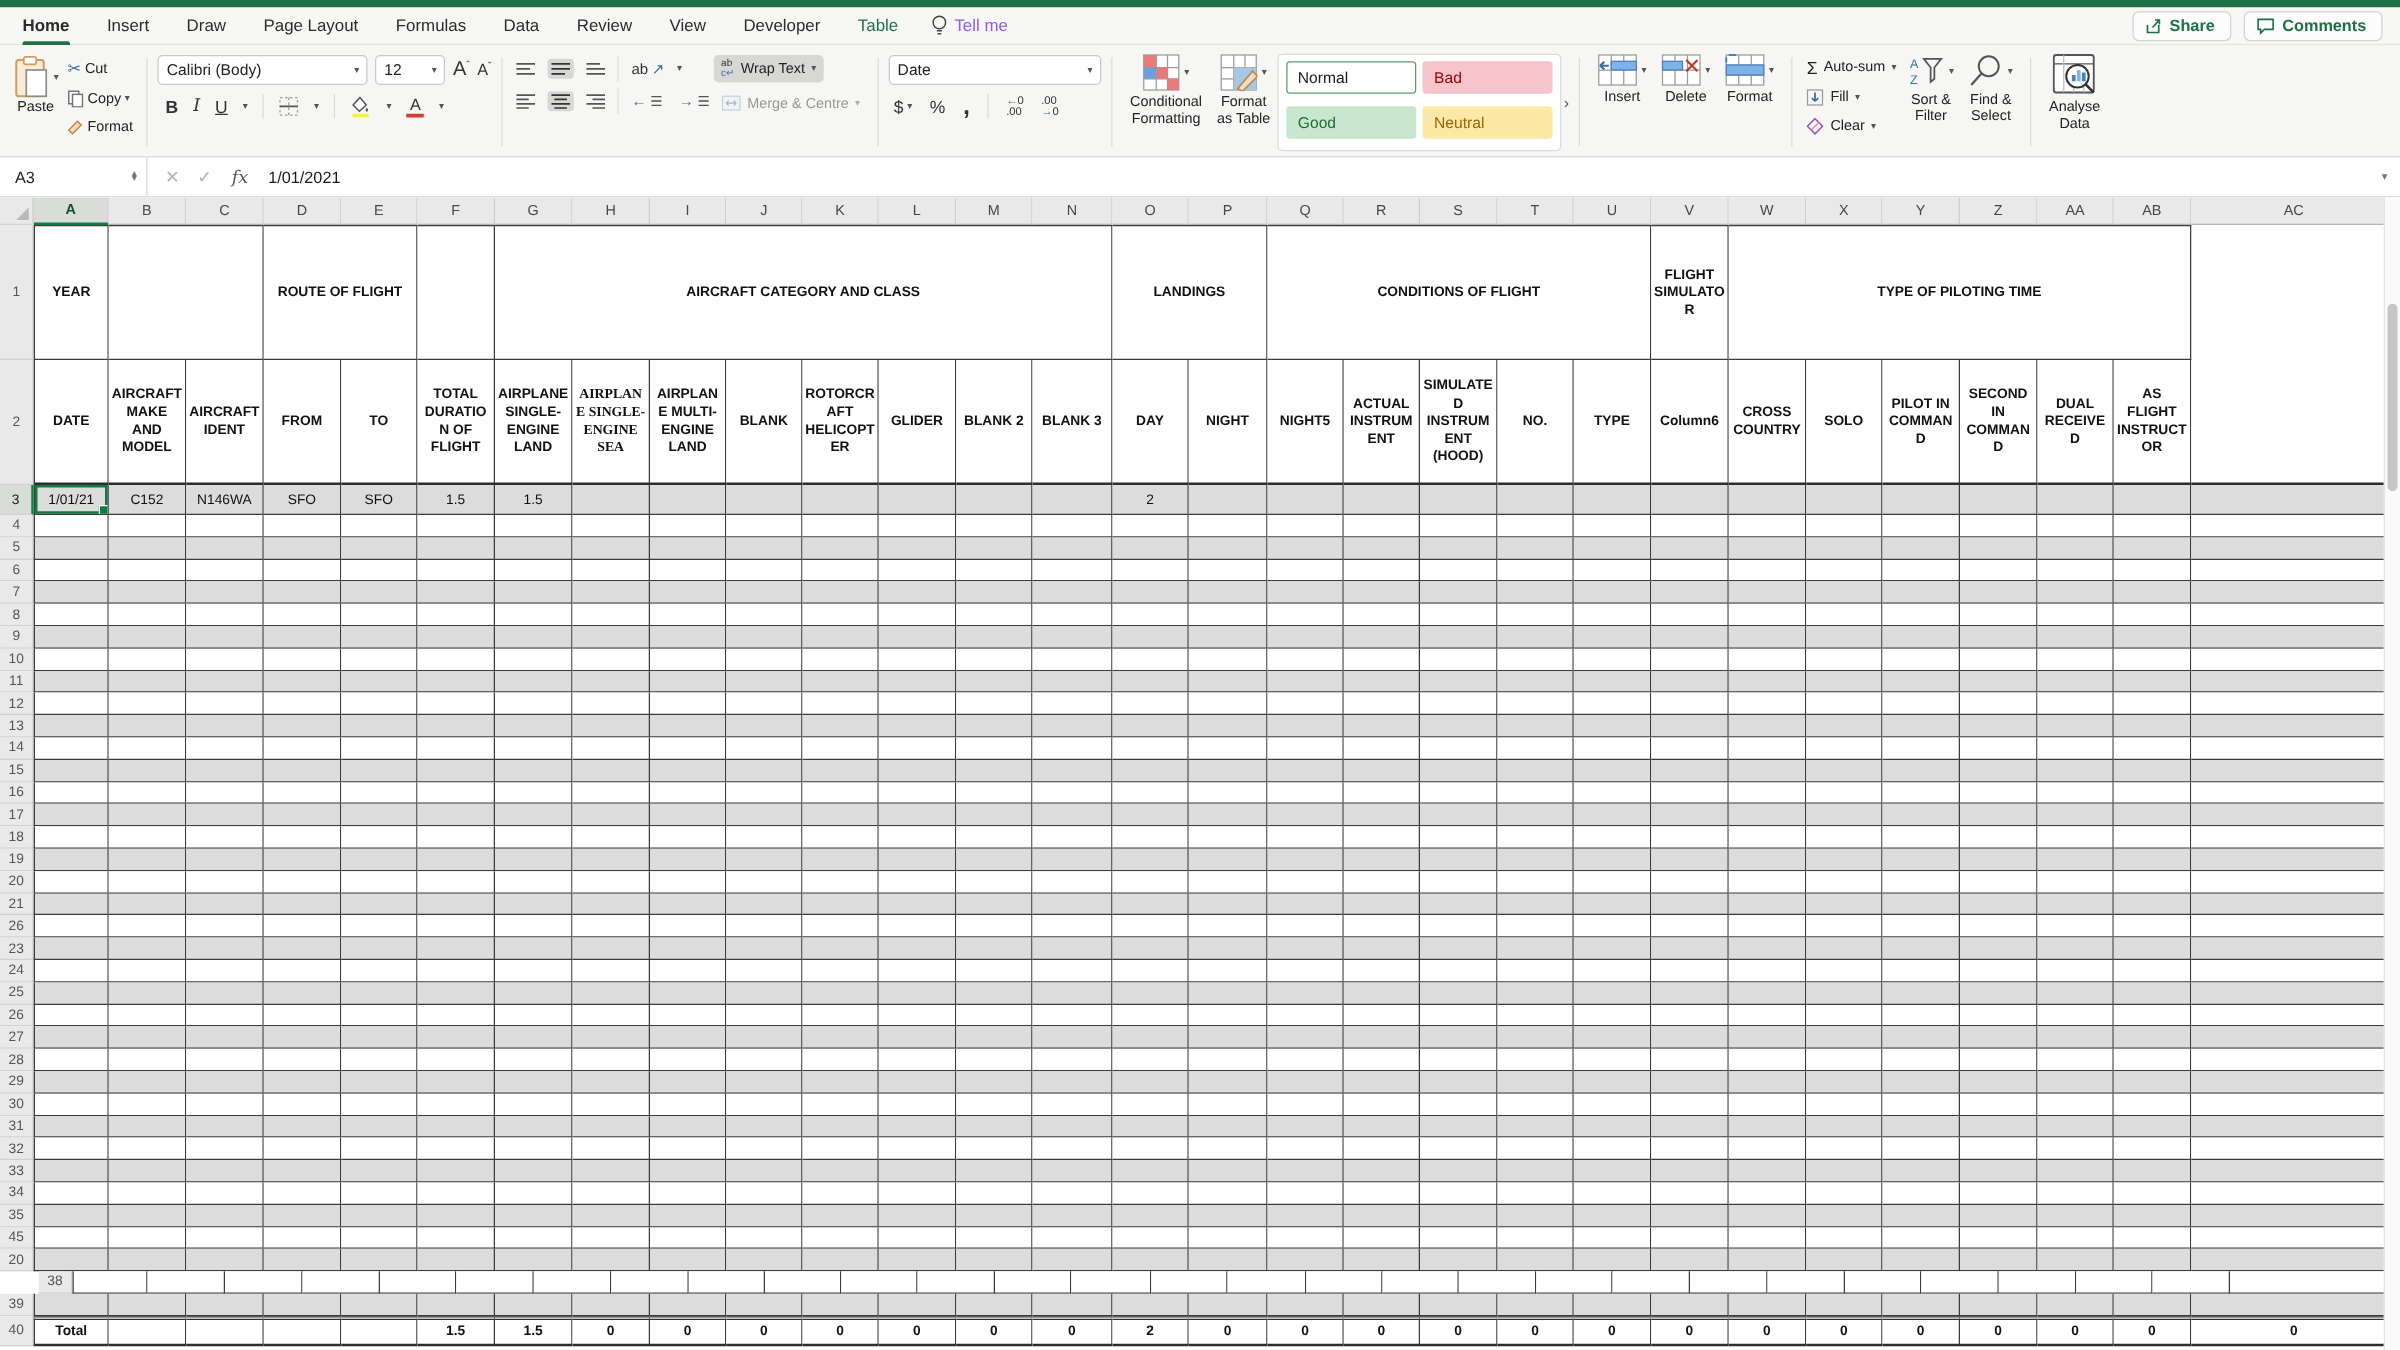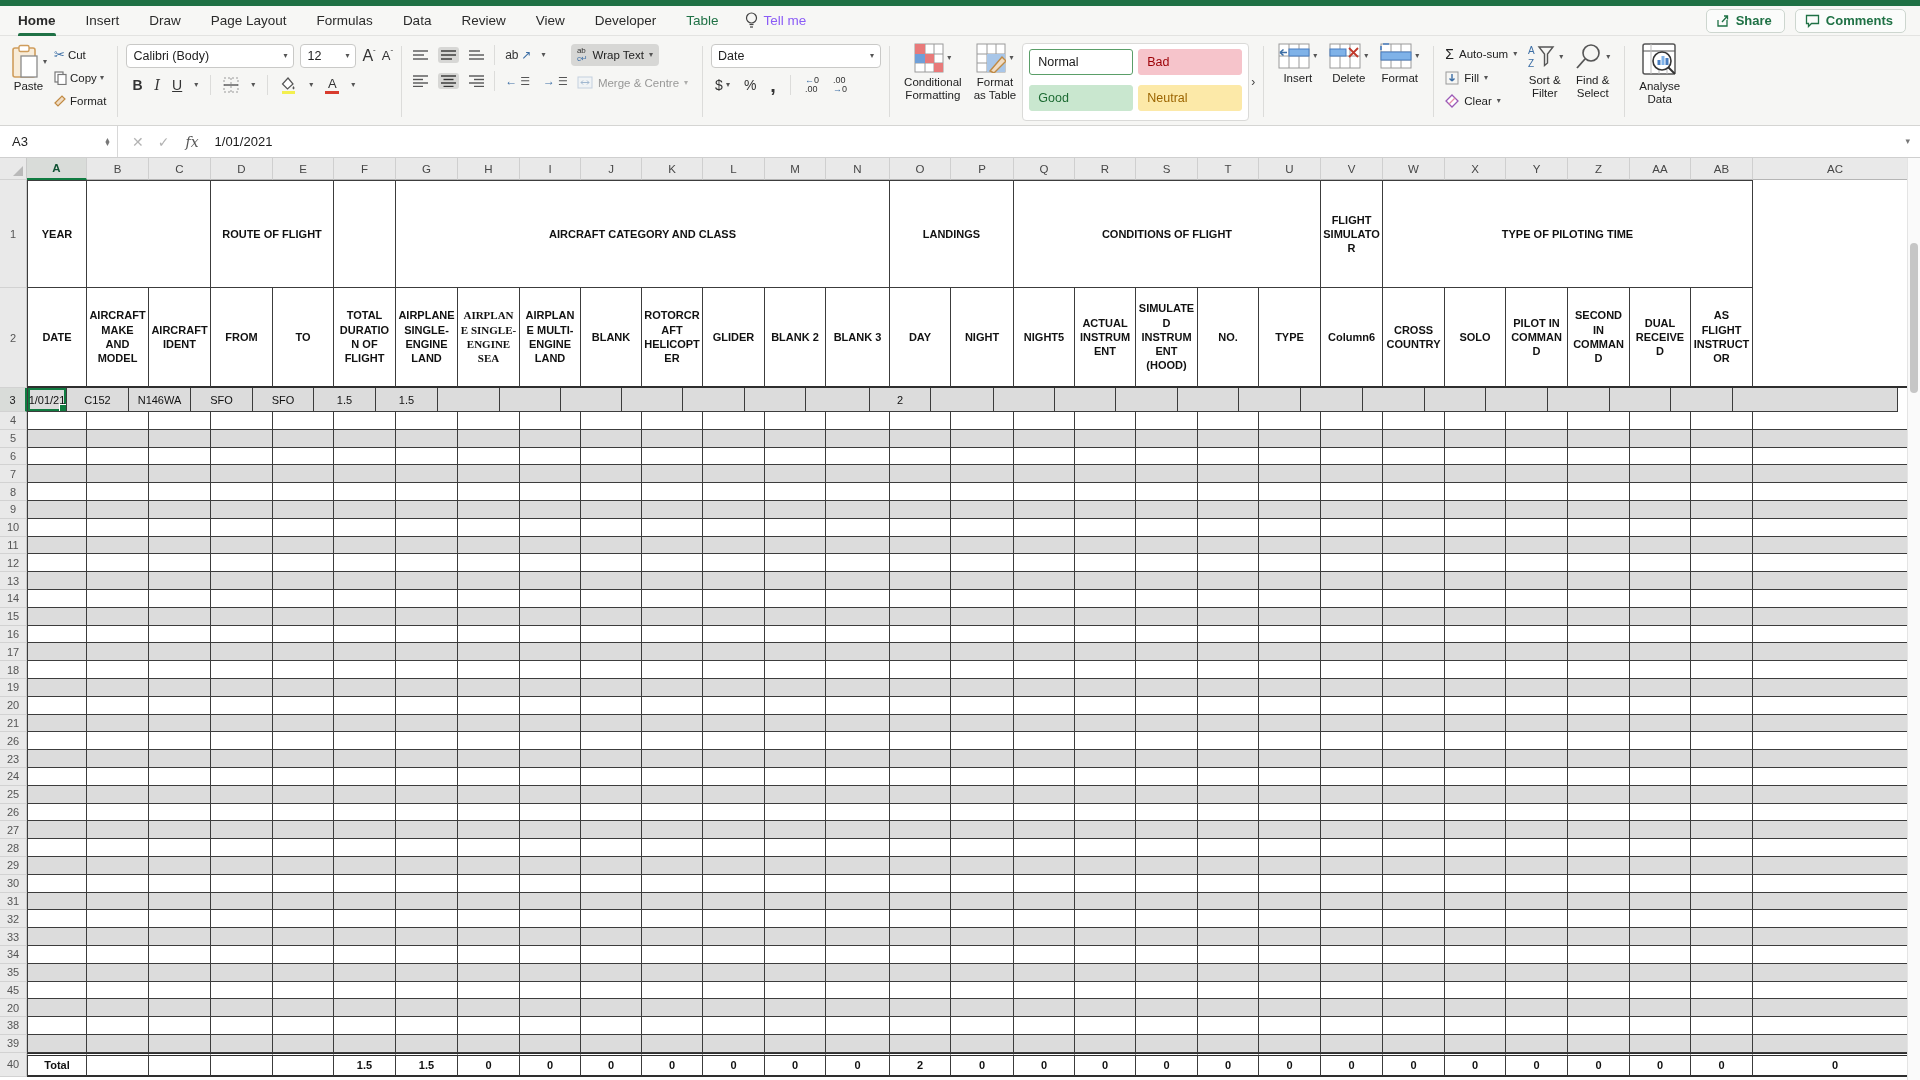--- a/index.html
+++ b/index.html
@@ -592,21 +592,21 @@
         <div class="tcell hdr" style="width: 62px;">CROSS COUNTRY</div>
         <div class="tcell hdr" style="width: 61px;">SOLO</div>
         <div class="tcell hdr" style="width: 62px;">PILOT IN COMMAND</div>
         <div class="tcell hdr" style="width: 62px;">SECOND IN COMMAND</div>
         <div class="tcell hdr" style="width: 61px;">DUAL RECEIVED</div>
         <div class="tcell hdr" style="width: 62px;">AS FLIGHT INSTRUCTOR</div>
         <div class="tcell hdr" style="width: 165px;"></div>
       </div>
       <div class="g-row" style="height: 24px;">
         <div class="gut selrow">3</div>
-        <div class="tcell band first selcell" style="width: 40px;">1/01/21</div>
+        <div class="tcell band first selcell" style="width: 60px;">1/01/21</div>
         <div class="tcell band" style="width: 62px;">C152</div>
         <div class="tcell band" style="width: 62px;">N146WA</div>
         <div class="tcell band" style="width: 62px;">SFO</div>
         <div class="tcell band" style="width: 61px;">SFO</div>
         <div class="tcell band" style="width: 62px;">1.5</div>
         <div class="tcell band" style="width: 62px;">1.5</div>
         <div class="tcell band" style="width: 62px;"></div>
         <div class="tcell band" style="width: 61px;"></div>
         <div class="tcell band" style="width: 61px;"></div>
         <div class="tcell band" style="width: 61px;"></div>
@@ -1710,21 +1710,21 @@
         <div class="tcell band" style="width: 62px;"></div>
         <div class="tcell band" style="width: 62px;"></div>
         <div class="tcell band" style="width: 62px;"></div>
         <div class="tcell band" style="width: 61px;"></div>
         <div class="tcell band" style="width: 62px;"></div>
         <div class="tcell band" style="width: 62px;"></div>
         <div class="tcell band" style="width: 61px;"></div>
         <div class="tcell band" style="width: 62px;"></div>
         <div class="tcell band" style="width: 165px;"></div>
       </div>
-      <div class="g-row" style="height: 17.8px;">
+      <div class="g-row" style="height: 17.8px; padding-left: 31px;">
         <div class="gut">38</div>
         <div class="tcell first" style="width: 60px;"></div>
         <div class="tcell" style="width: 62px;"></div>
         <div class="tcell" style="width: 62px;"></div>
         <div class="tcell" style="width: 62px;"></div>
         <div class="tcell" style="width: 61px;"></div>
         <div class="tcell" style="width: 62px;"></div>
         <div class="tcell" style="width: 62px;"></div>
         <div class="tcell" style="width: 62px;"></div>
         <div class="tcell" style="width: 61px;"></div>

